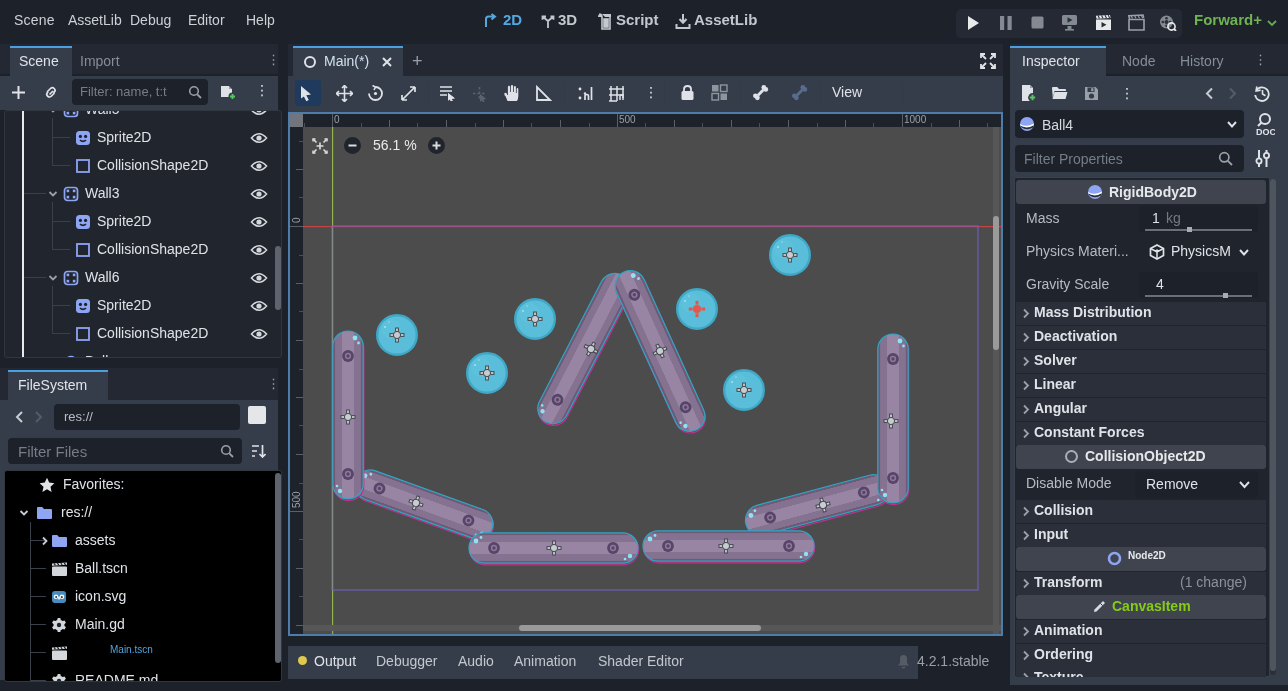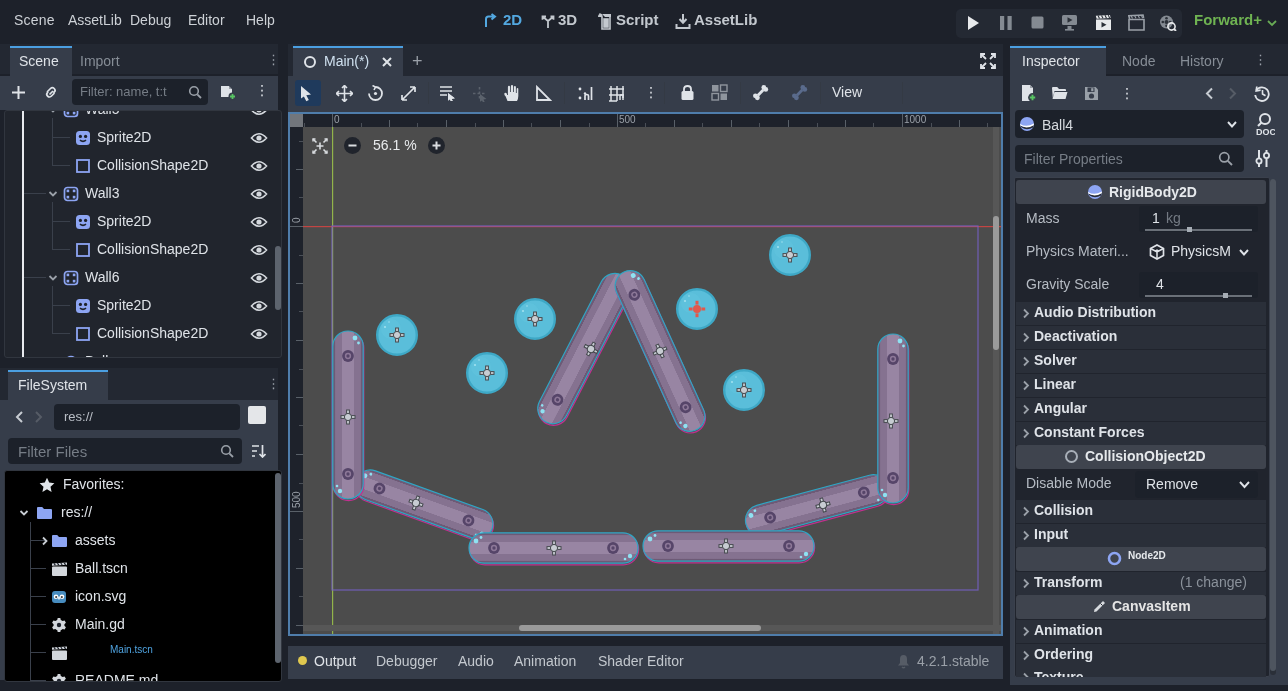--- a/index.html
+++ b/index.html
@@ -754,21 +754,21 @@
             <path d="M4.5 8.5 L12.5 8.5 M8.5 4.5 L8.5 12.5" stroke="#d9dcdf" stroke-width="2"></path>
           </svg>
         </div>
 <div class="abs" style="left:0px;top:498px;width:698px;height:6px;background:#575757;"></div>
         <div class="abs" style="left:216px;top:498px;width:242px;height:6px;background:#9a9a9a;border-radius:3px;"></div>
 <div class="abs" style="left:690px;top:0px;width:6px;height:507px;background:#575757;"></div>
         <div class="abs" style="left:690px;top:89px;width:6px;height:134px;background:#9a9a9a;border-radius:3px;"></div>
 </div>
   </div>
 
-  <div class="abs" style="left:0;top:602px;width:715px;height:33px;background:#363d4a;">
+  <div class="abs" style="left:0;top:602px;width:630px;height:33px;background:#363d4a;">
     <div class="abs" style="left:10px;top:10px;width:9px;height:9px;border-radius:50%;background:#e0c84f;"></div>
     <div class="abs" style="left:26px;top:7px;font-size:14px;color:#dfe3e8;">Output</div>
     <div class="abs" style="left:88px;top:7px;font-size:14px;color:#c3c8ce;">Debugger</div>
     <div class="abs" style="left:170px;top:7px;font-size:14px;color:#c3c8ce;">Audio</div>
     <div class="abs" style="left:226px;top:7px;font-size:14px;color:#c3c8ce;">Animation</div>
     <div class="abs" style="left:310px;top:7px;font-size:14px;color:#c3c8ce;">Shader Editor</div>
     <svg class="abs" style="left:608px;top:8px;" width="15" height="15" viewBox="0 0 15 15">
         <path d="M7.5 1 Q11 1 11 5 L11 9 L13 11.5 L2 11.5 L4 9 L4 5 Q4 1 7.5 1 Z" fill="#565c66"></path>
         <path d="M6 13 Q7.5 14.5 9 13" stroke="#565c66" stroke-width="1.5" fill="none"></path>
       </svg>
@@ -868,21 +868,21 @@
       </svg>
 <div class="abs" style="left:129px;top:196px;width:119px;height:26px;background:#1c212a;border-radius:3px;"></div>
 <div class="abs" style="left:16px;top:200px;font-size:14px;color:#b6bcc4;">Gravity Scale</div>
 <div class="abs" style="left:146px;top:200px;font-size:14px;color:#dfe3e8;">4</div>
 <div class="abs" style="left:135px;top:219px;width:107px;height:2px;background:#6a7078;"></div>
 <div class="abs" style="left:213px;top:217px;width:5px;height:5px;background:#a6adb5;"></div>
 <div class="abs" style="left:6px;top:225.5px;width:250px;height:23px;background:#2a2f39;"></div>
       <svg class="abs" style="left:12px;top:232px;" width="8" height="11" viewBox="0 0 8 11">
         <path d="M2 1.5 L6 5.5 L2 9.5" fill="none" stroke="#9aa0a8" stroke-width="1.8"></path>
       </svg>
-      <div class="abs" style="left:24px;top:228px;font-size:14px;font-weight:bold;color:#dfe3e8;">Audio Distribution</div>
+      <div class="abs" style="left:24px;top:228px;font-size:14px;font-weight:bold;color:#dfe3e8;">Mass Distribution</div>
 <div class="abs" style="left:6px;top:249.5px;width:250px;height:23px;background:#2a2f39;"></div>
       <svg class="abs" style="left:12px;top:256px;" width="8" height="11" viewBox="0 0 8 11">
         <path d="M2 1.5 L6 5.5 L2 9.5" fill="none" stroke="#9aa0a8" stroke-width="1.8"></path>
       </svg>
       <div class="abs" style="left:24px;top:252px;font-size:14px;font-weight:bold;color:#dfe3e8;">Deactivation</div>
 <div class="abs" style="left:6px;top:273.5px;width:250px;height:23px;background:#2a2f39;"></div>
       <svg class="abs" style="left:12px;top:280px;" width="8" height="11" viewBox="0 0 8 11">
         <path d="M2 1.5 L6 5.5 L2 9.5" fill="none" stroke="#9aa0a8" stroke-width="1.8"></path>
       </svg>
       <div class="abs" style="left:24px;top:276px;font-size:14px;font-weight:bold;color:#dfe3e8;">Solver</div>
@@ -931,21 +931,21 @@
       <svg class="abs" style="left:12px;top:502px;" width="8" height="11" viewBox="0 0 8 11">
         <path d="M2 1.5 L6 5.5 L2 9.5" fill="none" stroke="#9aa0a8" stroke-width="1.8"></path>
       </svg>
       <div class="abs" style="left:24px;top:498px;font-size:14px;font-weight:bold;color:#dfe3e8;">Transform</div>
 <div class="abs" style="left:170px;top:498px;font-size:14px;color:#8b929b;">(1 change)</div>
 <div class="abs" style="left:6px;top:519px;width:250px;height:24px;background:#3f444e;border-radius:3px;"></div>
       <svg class="abs" style="left:82px;top:523px;" width="15" height="15" viewBox="0 0 15 15">
         <path d="M2 13 L4.5 12.5 L13 4 L11 2 L2.5 10.5 Z" fill="#d8dbdf"></path>
         <path d="M8.5 4.5 L10.5 6.5" stroke="#21262e" stroke-width="1"></path>
       </svg>
-      <div class="abs" style="left:102px;top:522px;font-size:14px;font-weight:bold;color:#e5e5e5;">CanvasItem</div>
+      <div class="abs" style="left:102px;top:522px;font-size:14px;font-weight:bold;color:#84cc16;">CanvasItem</div>
 <div class="abs" style="left:6px;top:543.5px;width:250px;height:23px;background:#2a2f39;"></div>
       <svg class="abs" style="left:12px;top:550px;" width="8" height="11" viewBox="0 0 8 11">
         <path d="M2 1.5 L6 5.5 L2 9.5" fill="none" stroke="#9aa0a8" stroke-width="1.8"></path>
       </svg>
       <div class="abs" style="left:24px;top:546px;font-size:14px;font-weight:bold;color:#dfe3e8;">Animation</div>
 <div class="abs" style="left:6px;top:567.5px;width:250px;height:23px;background:#2a2f39;"></div>
       <svg class="abs" style="left:12px;top:574px;" width="8" height="11" viewBox="0 0 8 11">
         <path d="M2 1.5 L6 5.5 L2 9.5" fill="none" stroke="#9aa0a8" stroke-width="1.8"></path>
       </svg>
       <div class="abs" style="left:24px;top:570px;font-size:14px;font-weight:bold;color:#dfe3e8;">Ordering</div>

